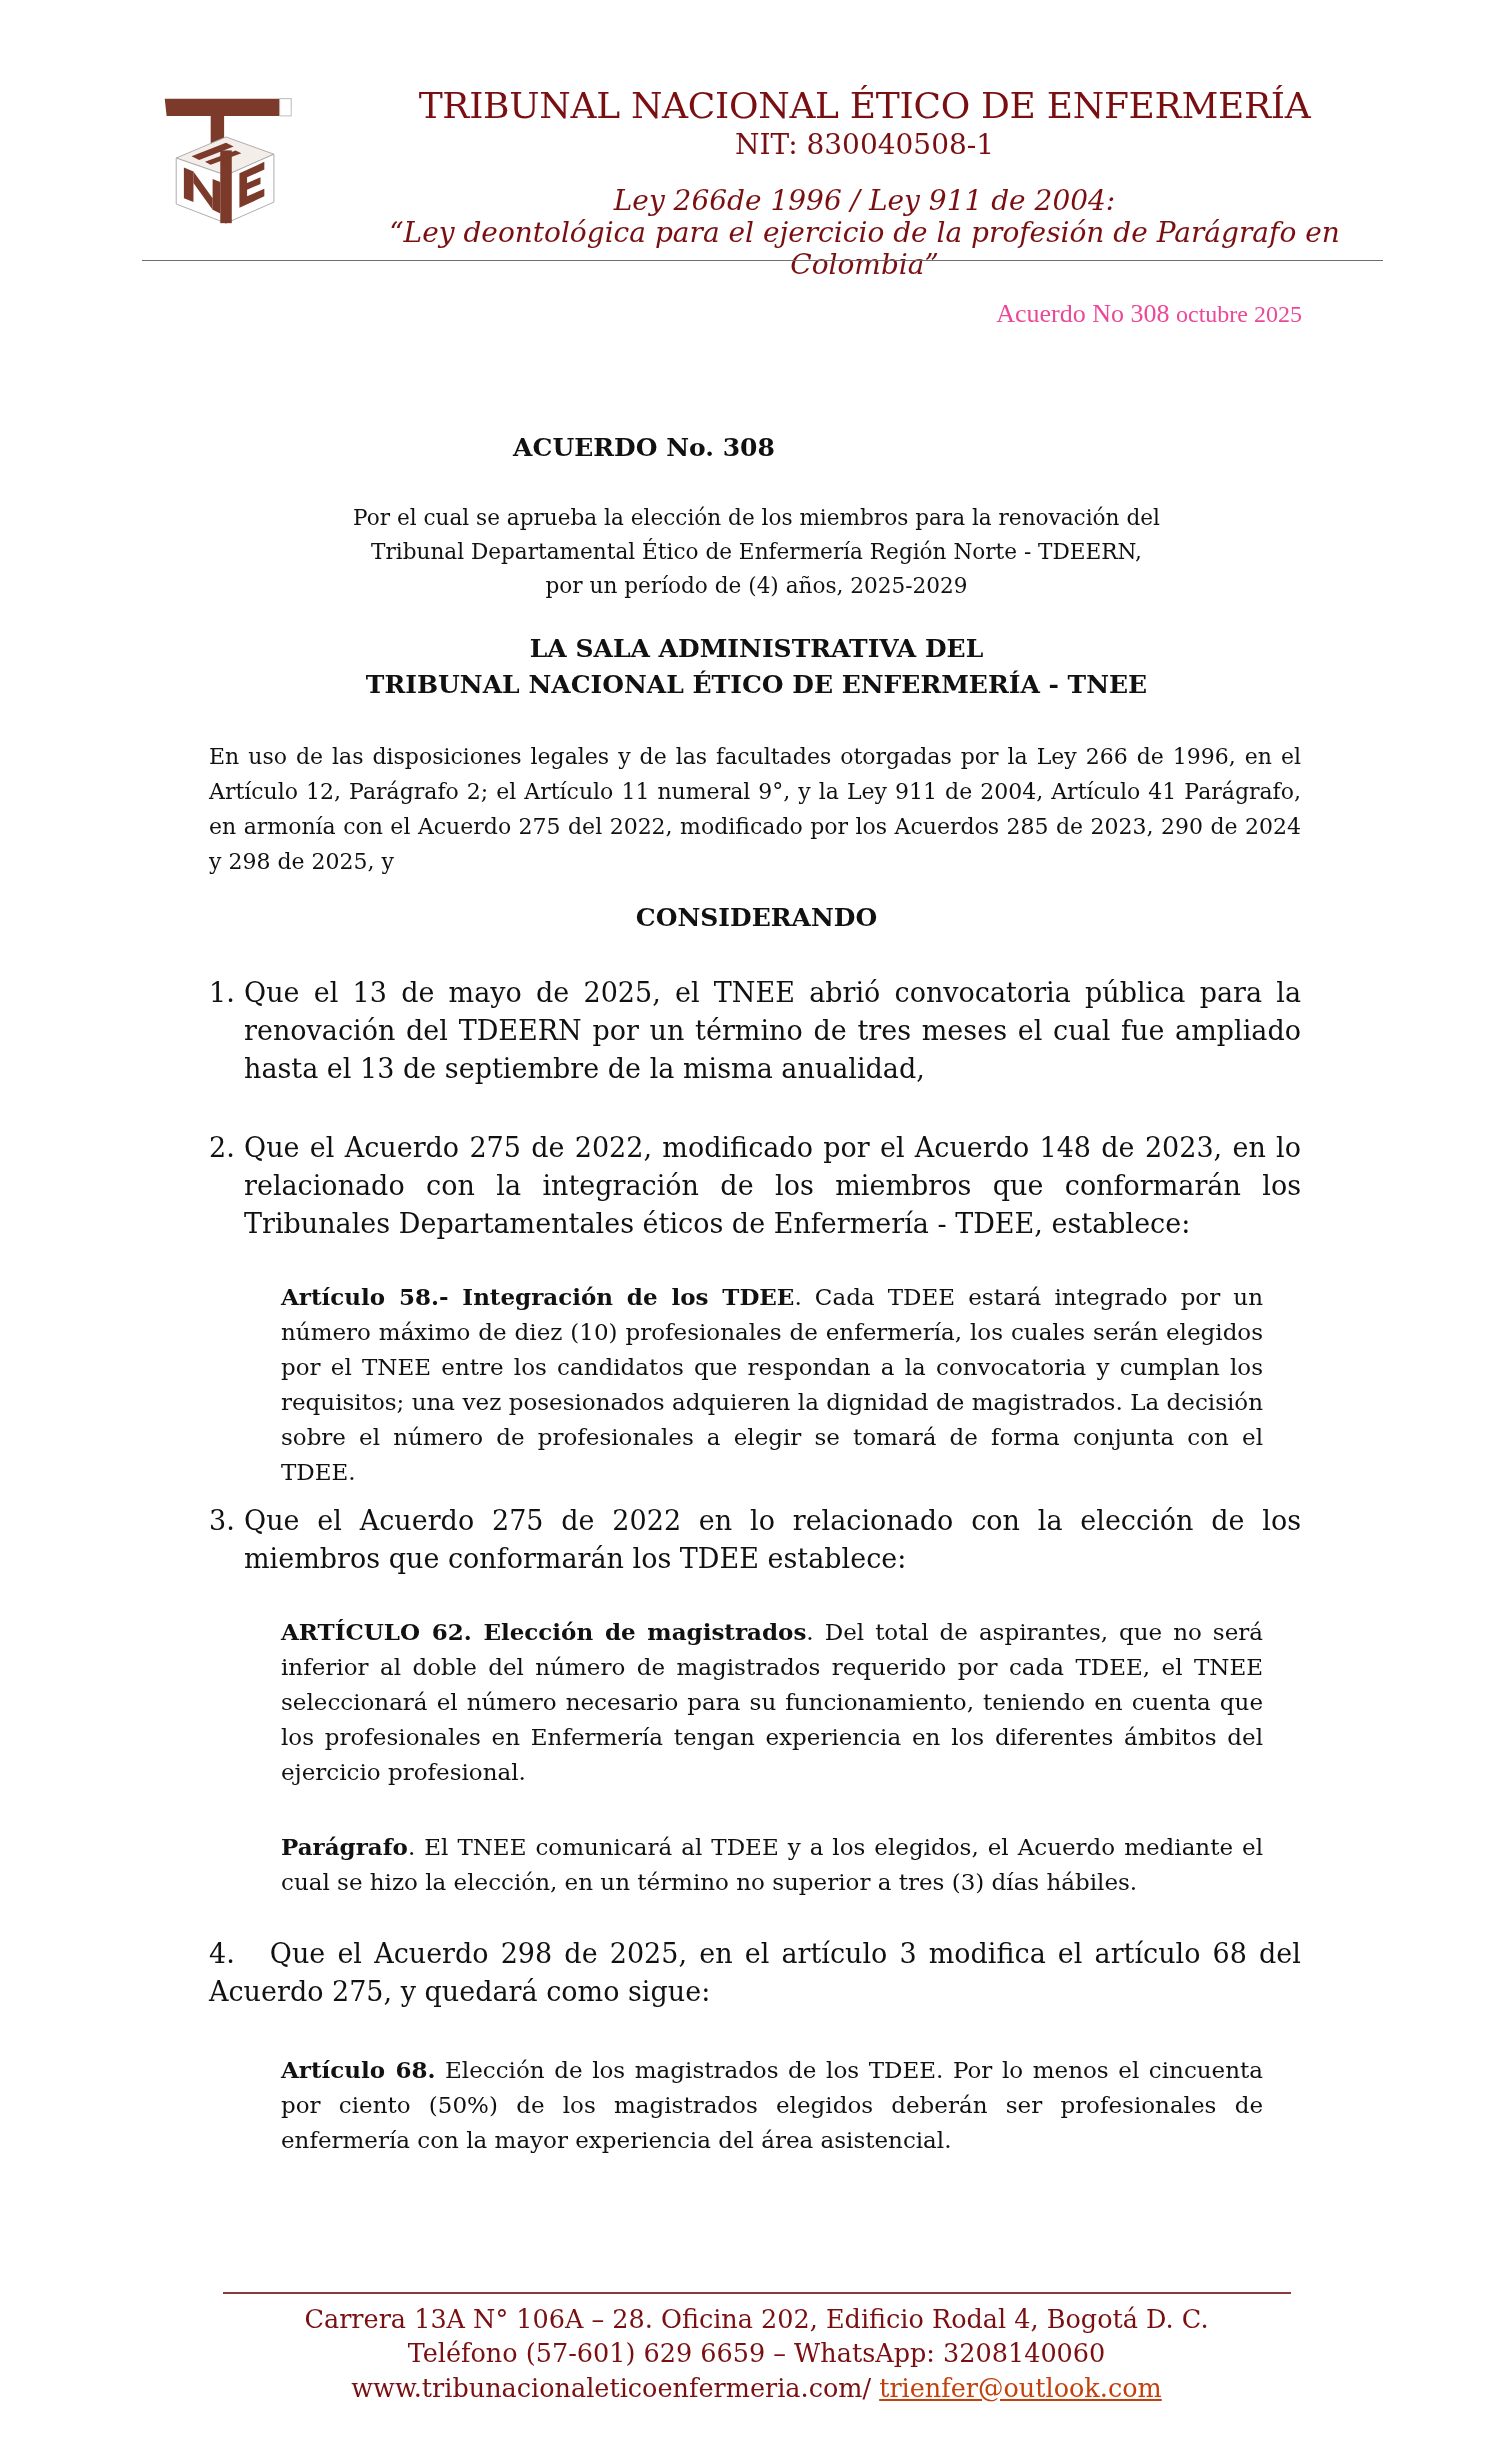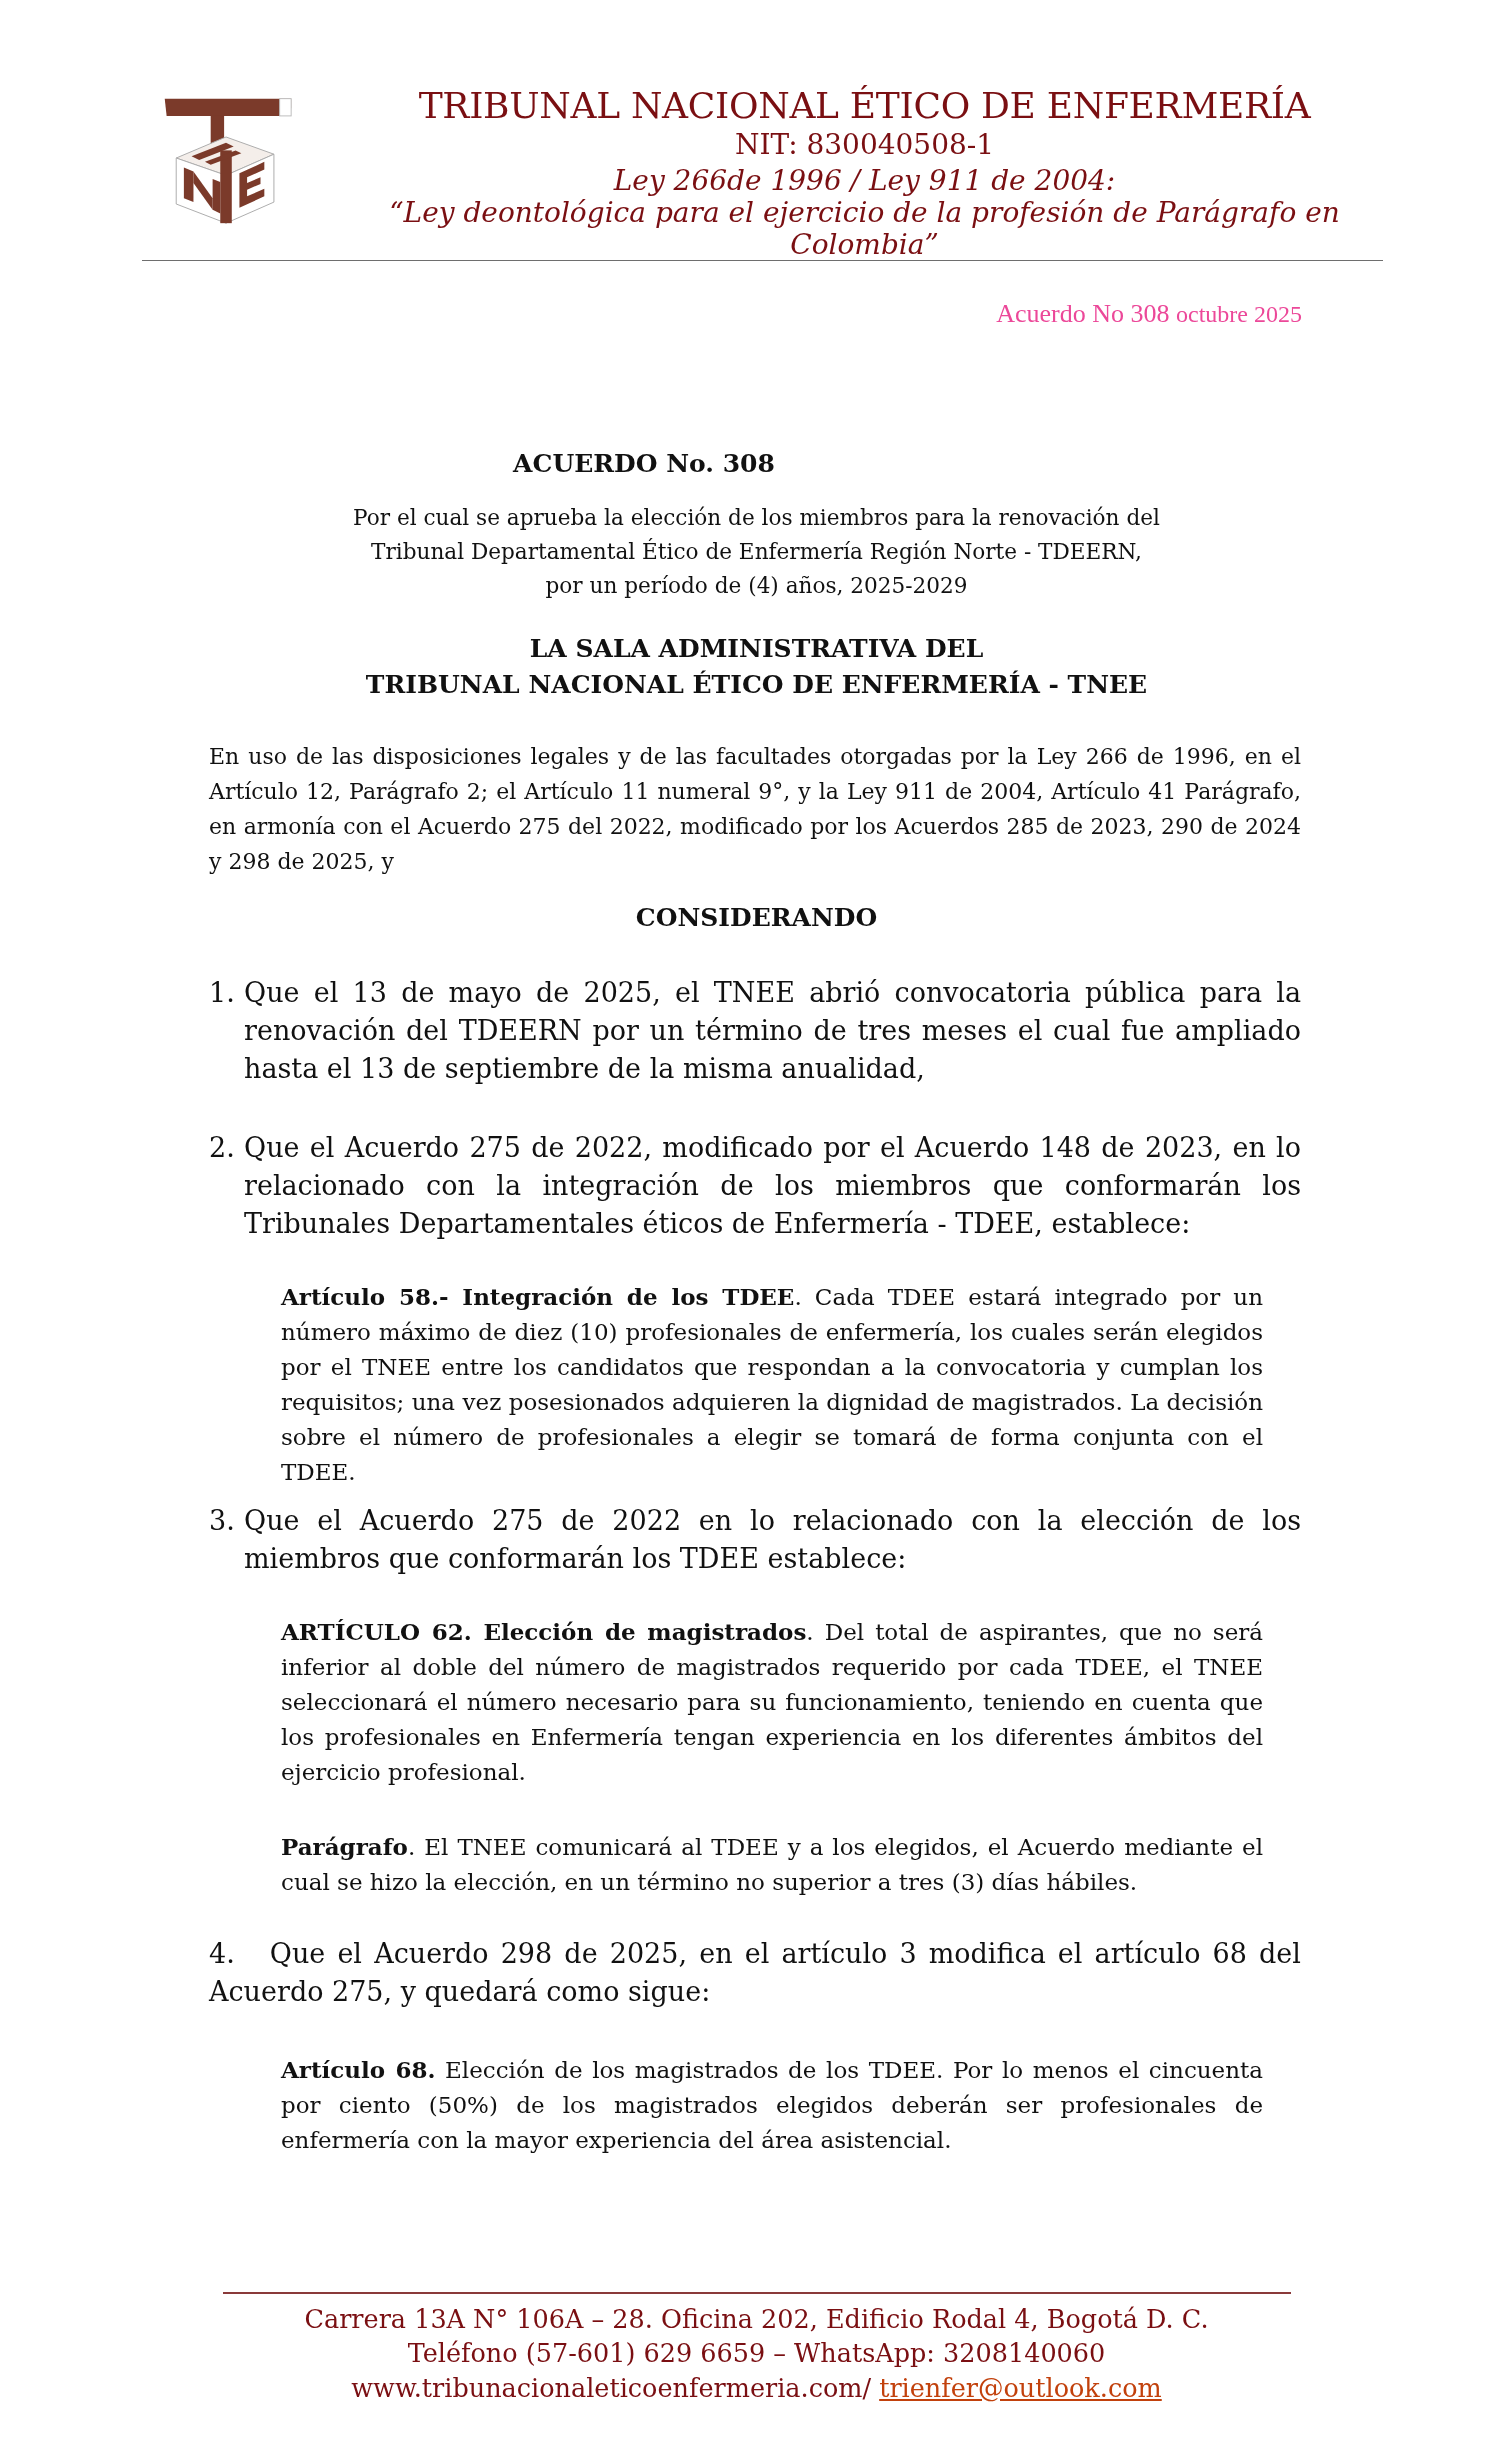--- a/index.html
+++ b/index.html
@@ -4,25 +4,25 @@
 <style>
   html, body { margin:0; padding:0; background:#ffffff; }
   body { width:1494px; height:2459px; position:relative; overflow:hidden;
          font-family:"DejaVu Serif", "Liberation Serif", serif; color:#111; }
   .abs { position:absolute; }
   .red { color:#7a0f12; }
   .center { text-align:center; }
   .logo { left:157px; top:91px; width:139px; height:136px; }
   .hdr-title { left:317px; width:1095px; top:85px; font-size:36px; font-weight:normal; letter-spacing:-0.3px; }
   .hdr-line { left:317px; width:1095px; font-size:28px; line-height:32px; }
-  .hdr-line.it { font-style:italic; }
+  .hdr-line.it { font-style:italic;margin-top:20px; }
   .hdr-rule { left:142px; top:260px; width:1241px; height:0; border-top:1.9px solid #6e6e6e; }
   .ref { right:192px; top:299px; font-family:"Liberation Serif", serif; font-size:26px; color:#ec4899; }
   .ref .small { font-size:24px; }
-  .title { left:0; width:1288px; top:433px; font-size:25px; font-weight:bold; text-align:center;margin-top:16px; }
+  .title { left:0; width:1288px; top:433px; font-size:25px; font-weight:bold; text-align:center; }
   .sub { left:0; width:1513px; font-size:21.6px; text-align:center; line-height:34px; }
   .sala { left:0; width:1513px; font-size:25px; font-weight:bold; text-align:center; line-height:36px; }
   .para { left:209px; width:1092px; font-size:22px; line-height:35px; text-align:justify; }
   .cons { left:0; width:1513px; top:903px; font-size:25px; font-weight:bold; text-align:center; }
   .item { left:209px; width:1092px; font-size:27px; line-height:38px; text-align:justify; }
   .item .num { position:absolute; left:0; top:0; }
   .item .txt { margin-left:35px; display:block; }
   .quote { left:281px; width:982px; font-size:23px; line-height:35px; text-align:justify; }
   .quote b { font-weight:bold; }
   .foot-rule { left:223px; top:2292px; width:1068px; height:0; border-top:2.9px solid #8a3a3a; }

